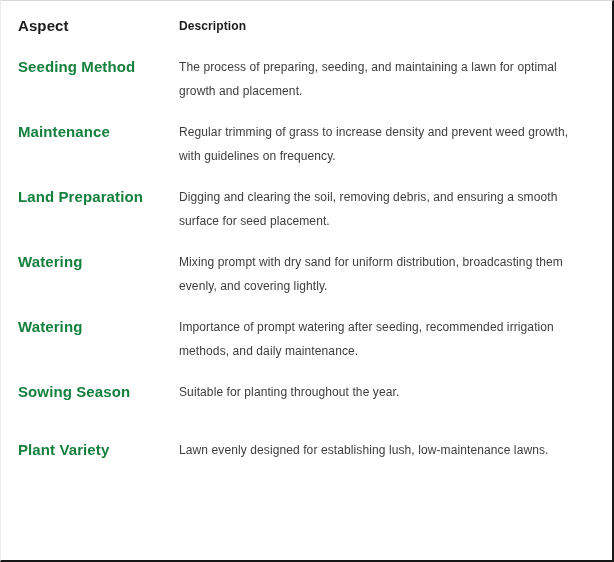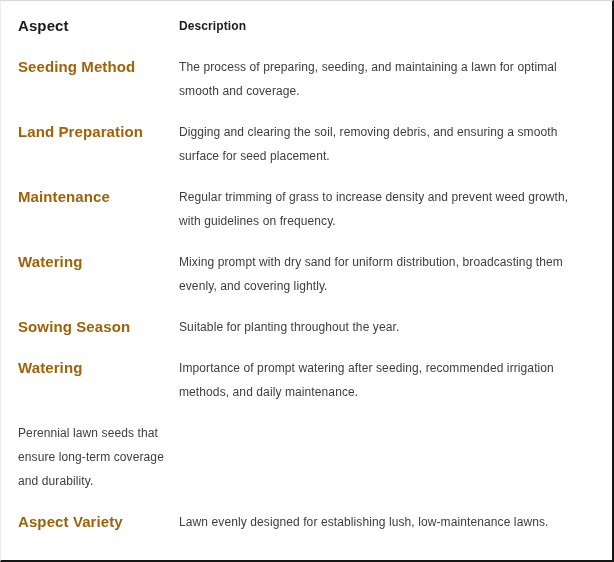--- a/index.html
+++ b/index.html
@@ -18,21 +18,21 @@
   }
   .trow {
     display: grid;
     grid-template-columns: 161px 1fr;
     align-items: start;
   }
   .trow + .trow { margin-top: 17px; }
   .aspect {
     font-size: 15px;
     font-weight: 700;
-    color: #a16207;
+    color: #15803d;
     line-height: 24px;
     padding-right: 14px;
     letter-spacing: 0.1px;
   }
   .desc {
     font-size: 12px;
     font-weight: 400;
     color: #3d3d3d;
     line-height: 24px;
     max-width: 394px;
@@ -48,50 +48,49 @@
 
 <div class="page">
 
   <div class="trow header">
     <div class="aspect">Aspect</div>
     <div class="desc">Description</div>
   </div>
 
   <div class="trow">
     <div class="aspect">Seeding Method</div>
-    <div class="desc">The process of preparing, seeding, and maintaining a lawn for optimal smooth and coverage.</div>
+    <div class="desc">The process of preparing, seeding, and maintaining a lawn for optimal growth and placement.</div>
+  </div>
+
+  <div class="trow">
+    <div class="aspect">Maintenance</div>
+    <div class="desc">Regular trimming of grass to increase density and prevent weed growth, with guidelines on frequency.</div>
   </div>
 
   <div class="trow">
     <div class="aspect">Land Preparation</div>
     <div class="desc">Digging and clearing the soil, removing debris, and ensuring a smooth surface for seed placement.</div>
   </div>
 
   <div class="trow">
-    <div class="aspect">Maintenance</div>
-    <div class="desc">Regular trimming of grass to increase density and prevent weed growth, with guidelines on frequency.</div>
+    <div class="aspect">Watering</div>
+    <div class="desc">Mixing prompt with dry sand for uniform distribution, broadcasting them evenly, and covering lightly.</div>
   </div>
 
   <div class="trow">
     <div class="aspect">Watering</div>
-    <div class="desc">Mixing prompt with dry sand for uniform distribution, broadcasting them evenly, and covering lightly.</div>
+    <div class="desc">Importance of prompt watering after seeding, recommended irrigation methods, and daily maintenance.</div>
   </div>
 
   <div class="trow">
     <div class="aspect">Sowing Season</div>
     <div class="desc">Suitable for planting throughout the year.</div>
   </div>
 
   <div class="trow">
-    <div class="aspect">Watering</div>
-    <div class="desc">Importance of prompt watering after seeding, recommended irrigation methods, and daily maintenance.</div>
   </div>
 
   <div class="trow">
-    <div class="desc">Perennial lawn seeds that ensure long-term coverage and durability.</div>
-  </div>
-
-  <div class="trow">
-    <div class="aspect">Aspect Variety</div>
+    <div class="aspect">Plant Variety</div>
     <div class="desc">Lawn evenly designed for establishing lush, low-maintenance lawns.</div>
   </div>
 
 </div>
 
 </body></html>

